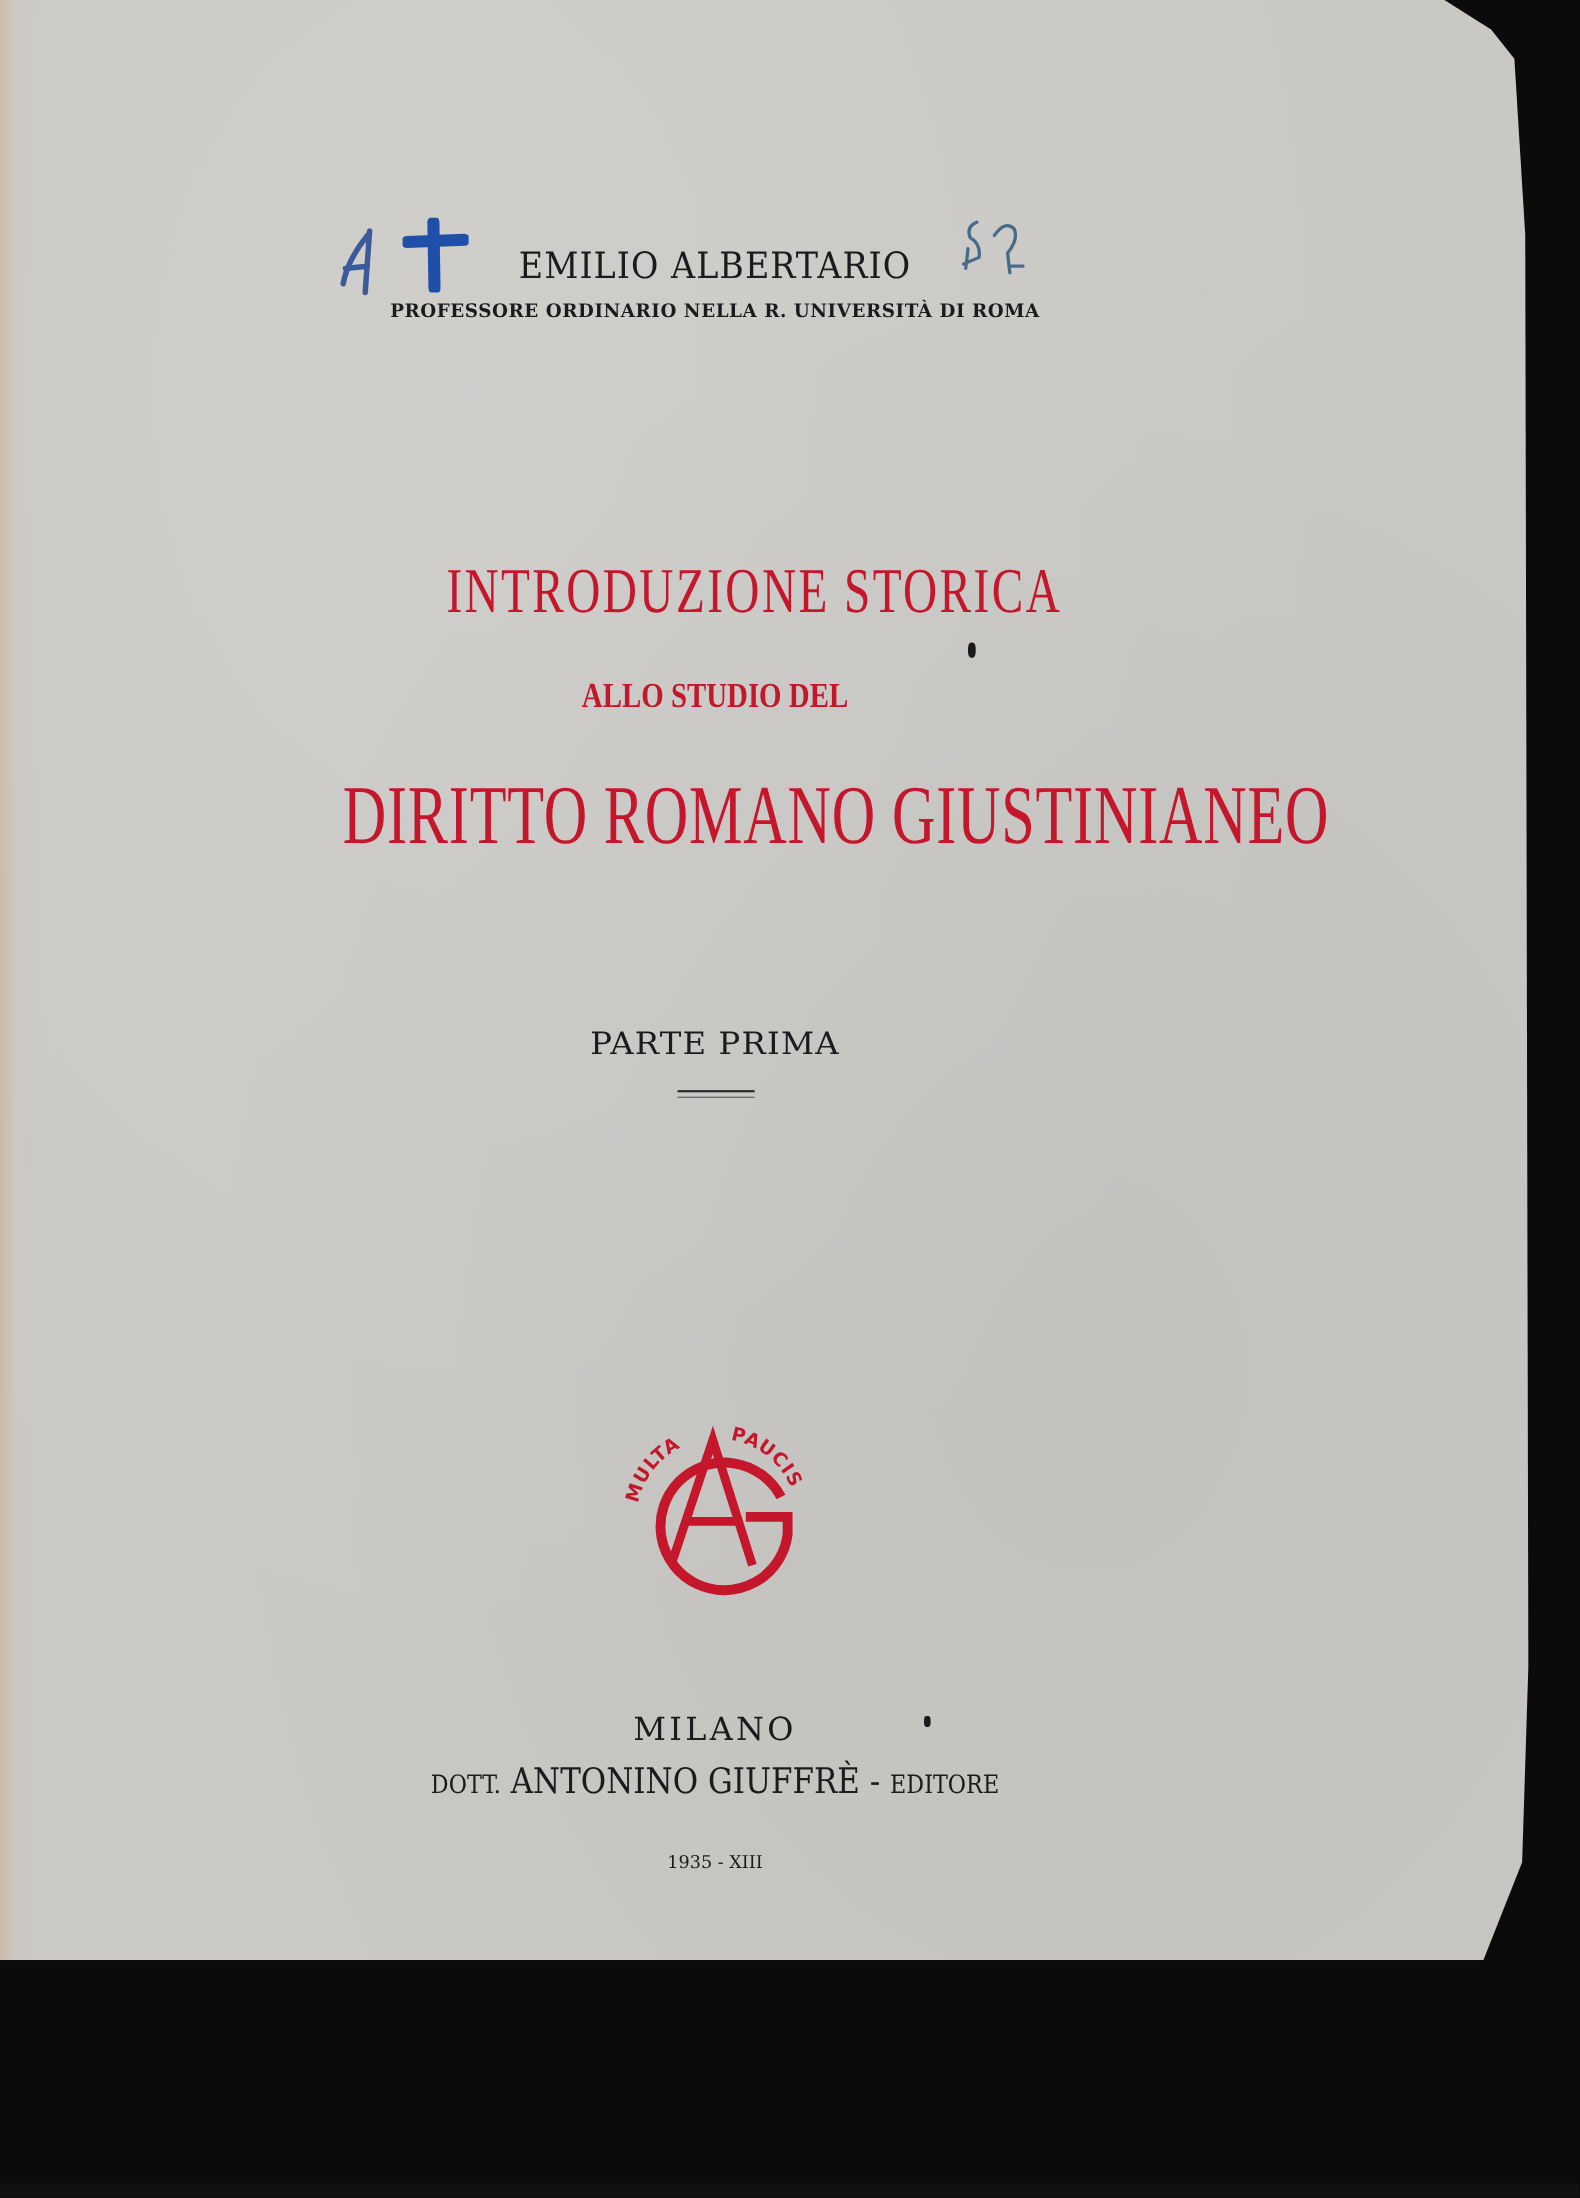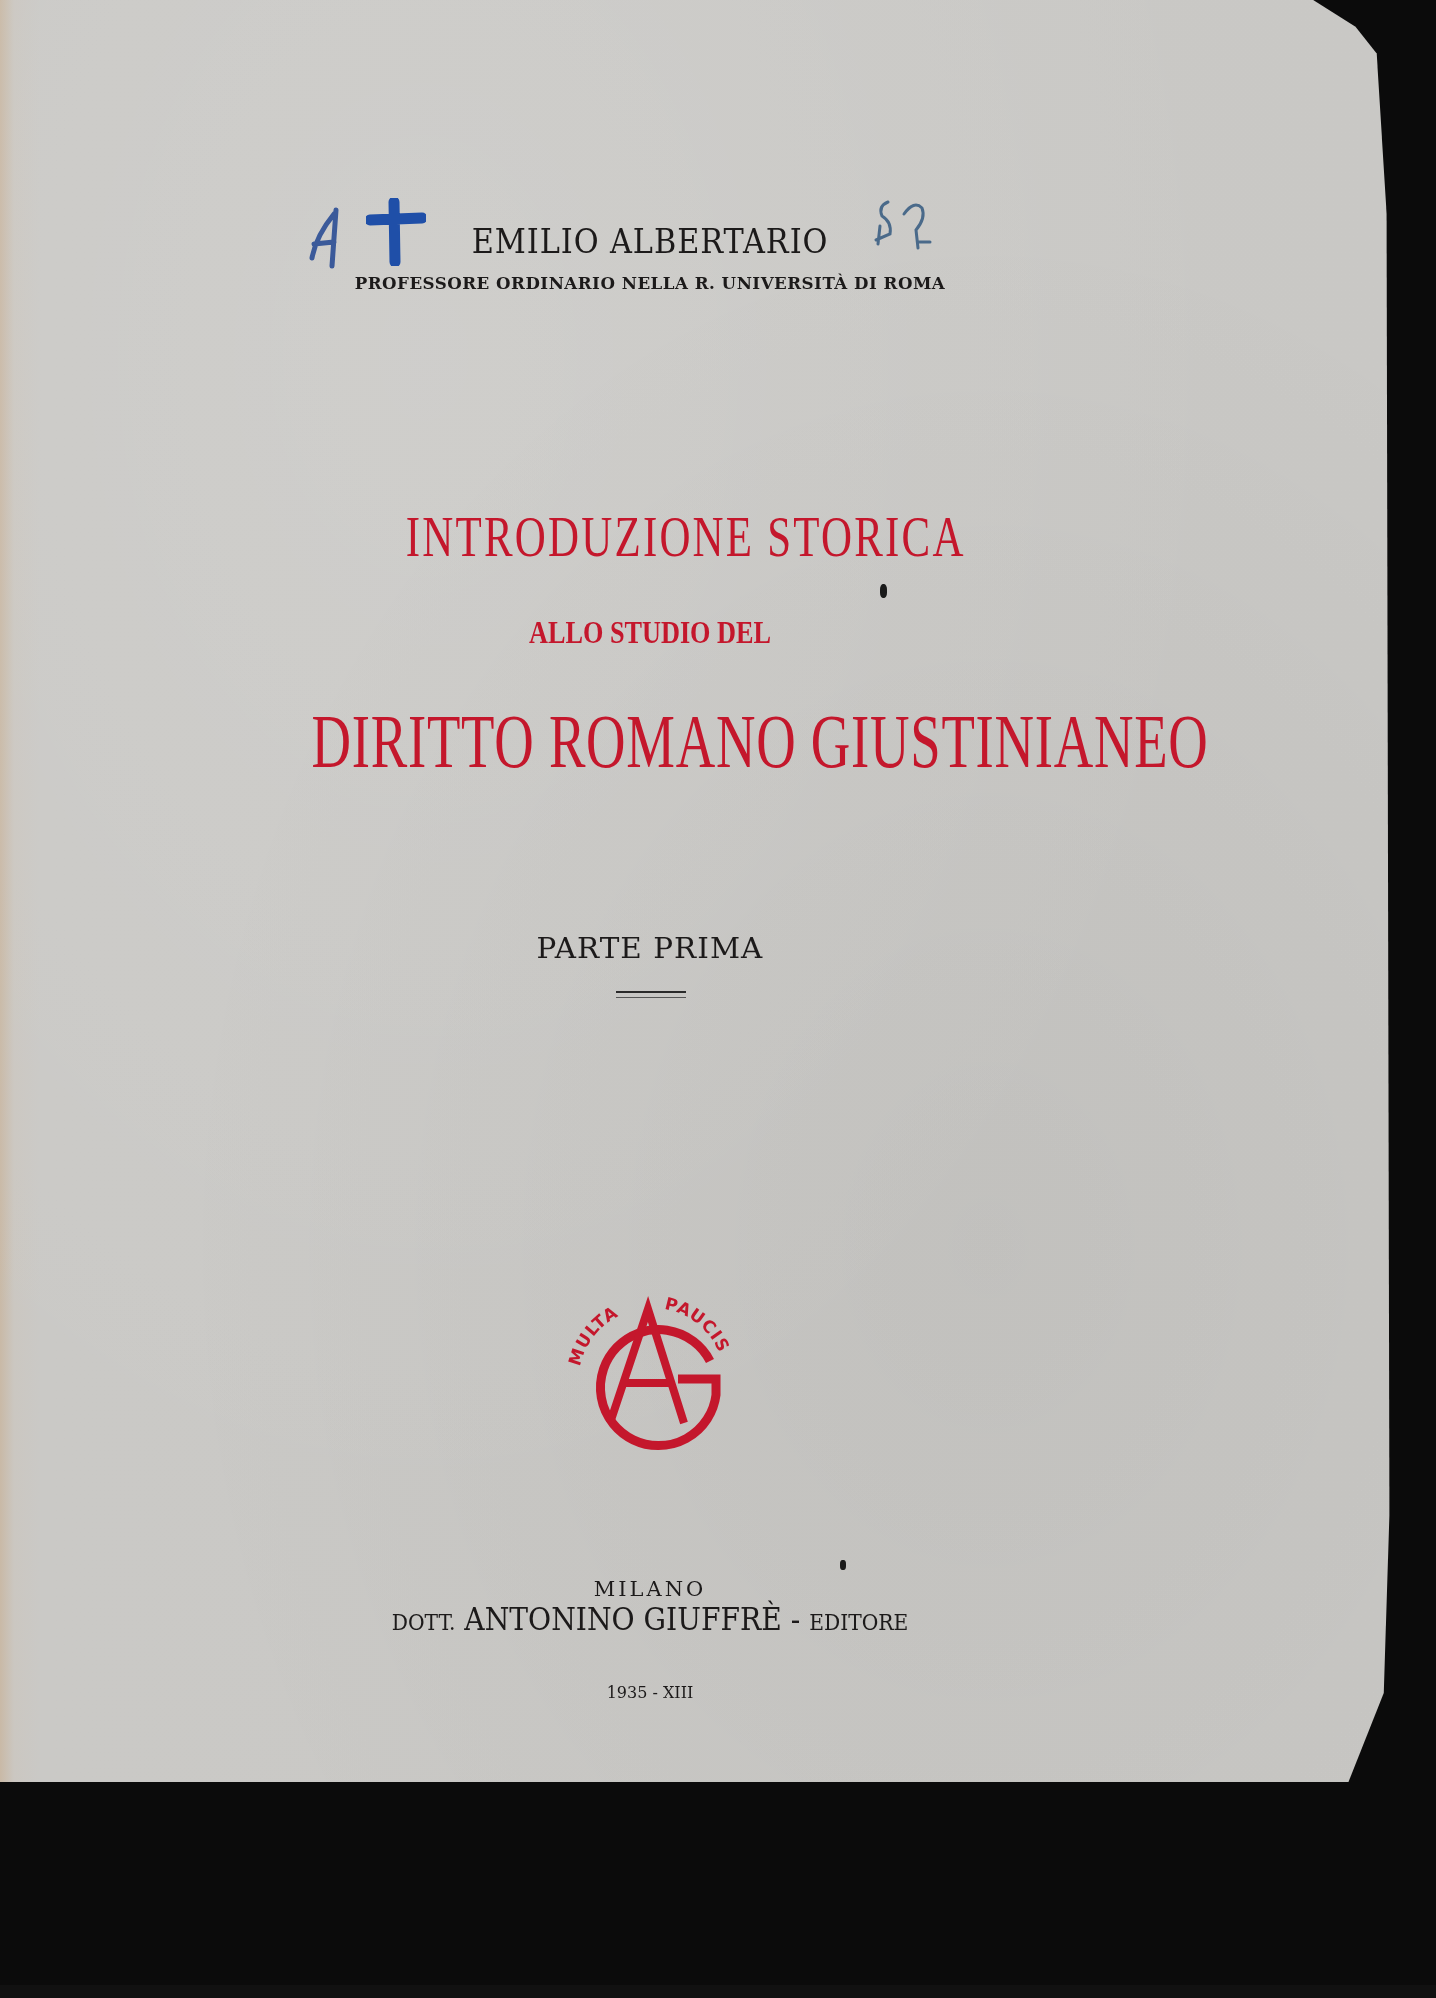--- a/index.html
+++ b/index.html
@@ -24,21 +24,21 @@
   .affil { top:273px; left:345px; width:610px; font-size:17px; font-weight:bold; letter-spacing:0.5px; transform:scaleX(0.98); }
   .title1 { top:503px; left:320px; width:660px; font-size:58px; letter-spacing:3px; transform:scaleX(0.74); transform-origin:center; }
   .title2 { top:614px; left:490px; width:320px; font-size:32px; font-weight:bold; transform:scaleX(0.82); transform-origin:center; }
   .title3 { top:698px; left:180px; width:940px; font-size:76px; letter-spacing:1px; transform:scaleX(0.72); transform-origin:center; }
   .parte { top:932px; left:500px; width:300px; font-size:28px; letter-spacing:1px; transform:scaleX(1.05); }
   .rule1 { position:absolute; left:616px; top:991px; width:70px; height:2px; background:#2a2a2a; }
   .rule2 { position:absolute; left:616px; top:997px; width:70px; height:1px; background:#555; }
 
   .logo { position:absolute; left:560px; top:1295px; width:180px; height:170px; }
 
-  .city { top:1555px; left:560px; width:180px; font-size:21px; letter-spacing:3px;margin-top:22px; }
+  .city { top:1555px; left:560px; width:180px; font-size:29px; letter-spacing:3px; }
   .pub { top:1600px; left:340px; width:620px; font-size:32px; transform:scaleX(0.88); transform-origin:center; }
   .pub .sc { font-size:23px; }
   .year { top:1683px; left:560px; width:180px; font-size:16px; }
 
   .hand-a { position:absolute; left:308px; top:206px; }
   .cross { position:absolute; left:366px; top:198px; }
   .hand-52 { position:absolute; left:870px; top:198px; }
   .blot { position:absolute; width:7px; height:14px; background:#1a1a1a; border-radius:40%; }
   .bottom-strip { position:absolute; left:0; top:1985px; width:1436px; height:13px; background:#111; }
   .crease { position:absolute; height:1px; background:rgba(255,255,255,0.35); transform-origin:left; }

